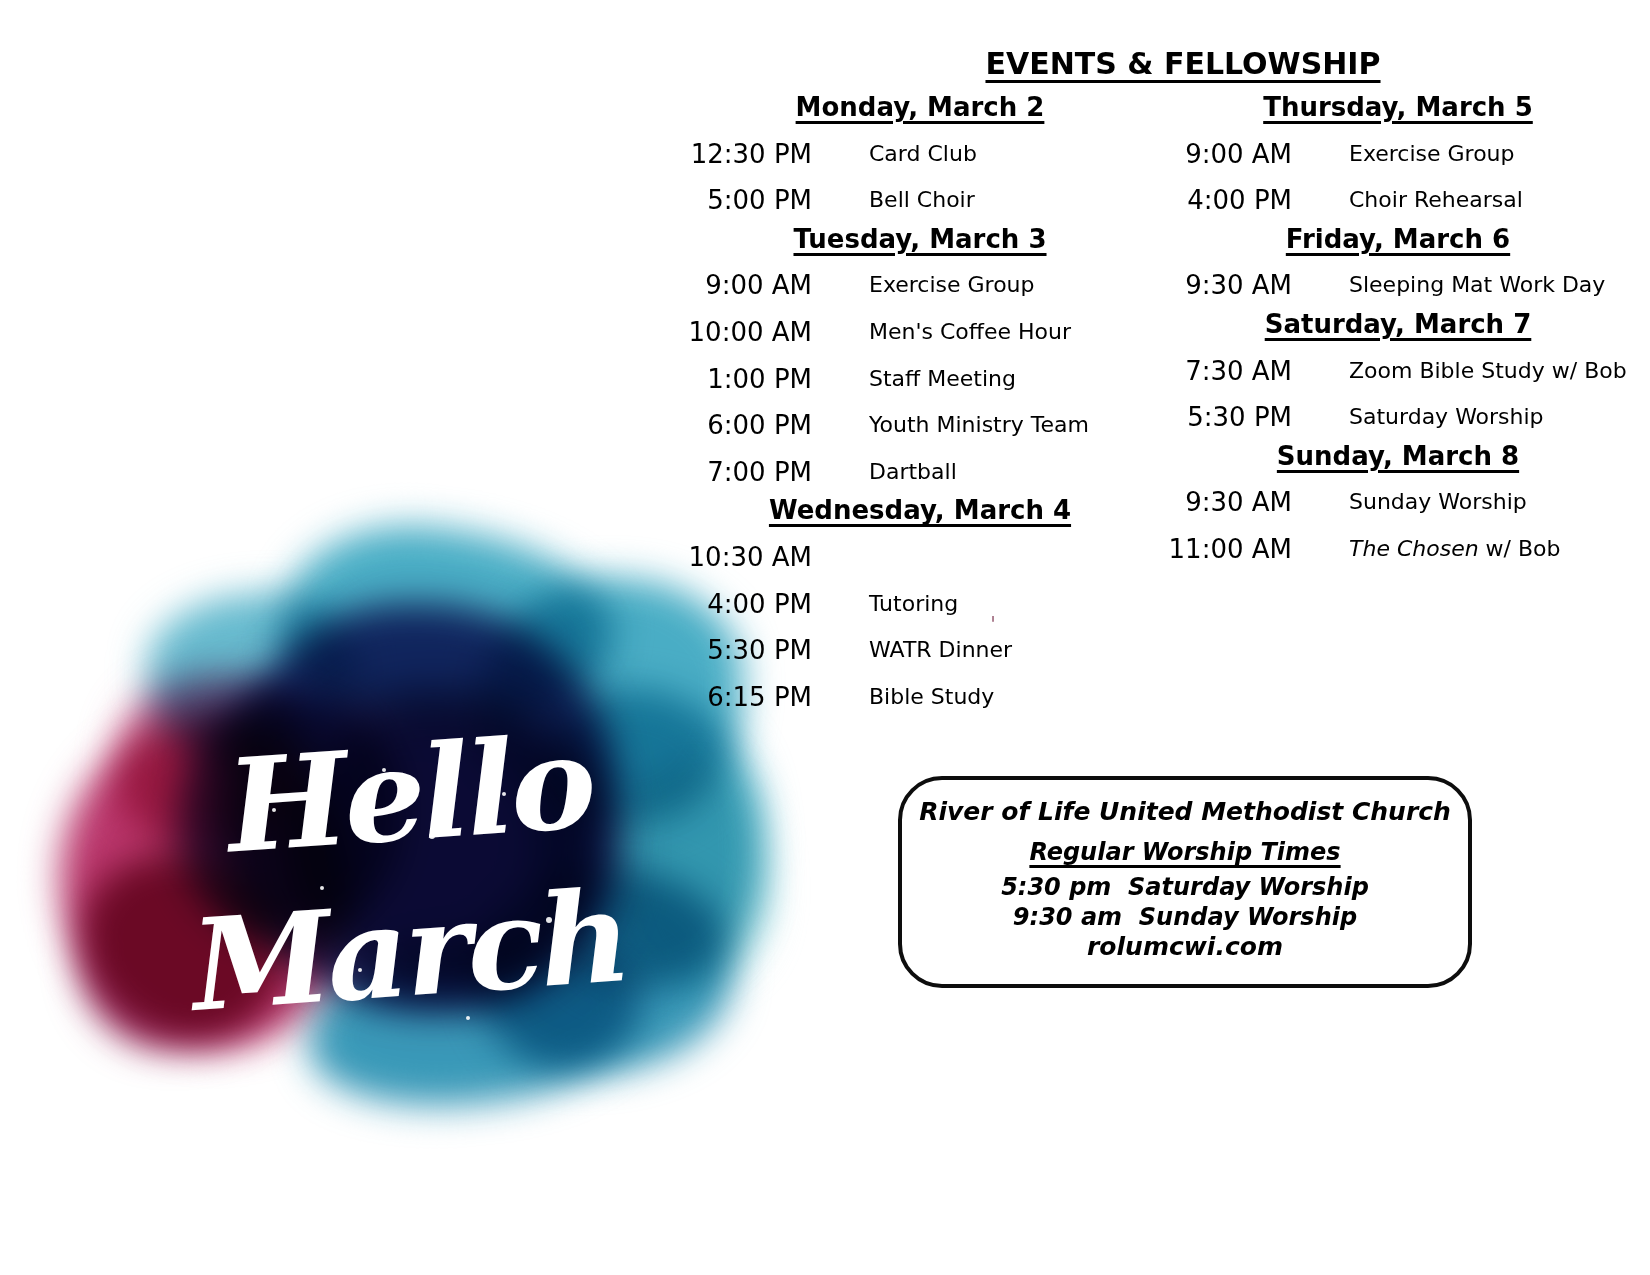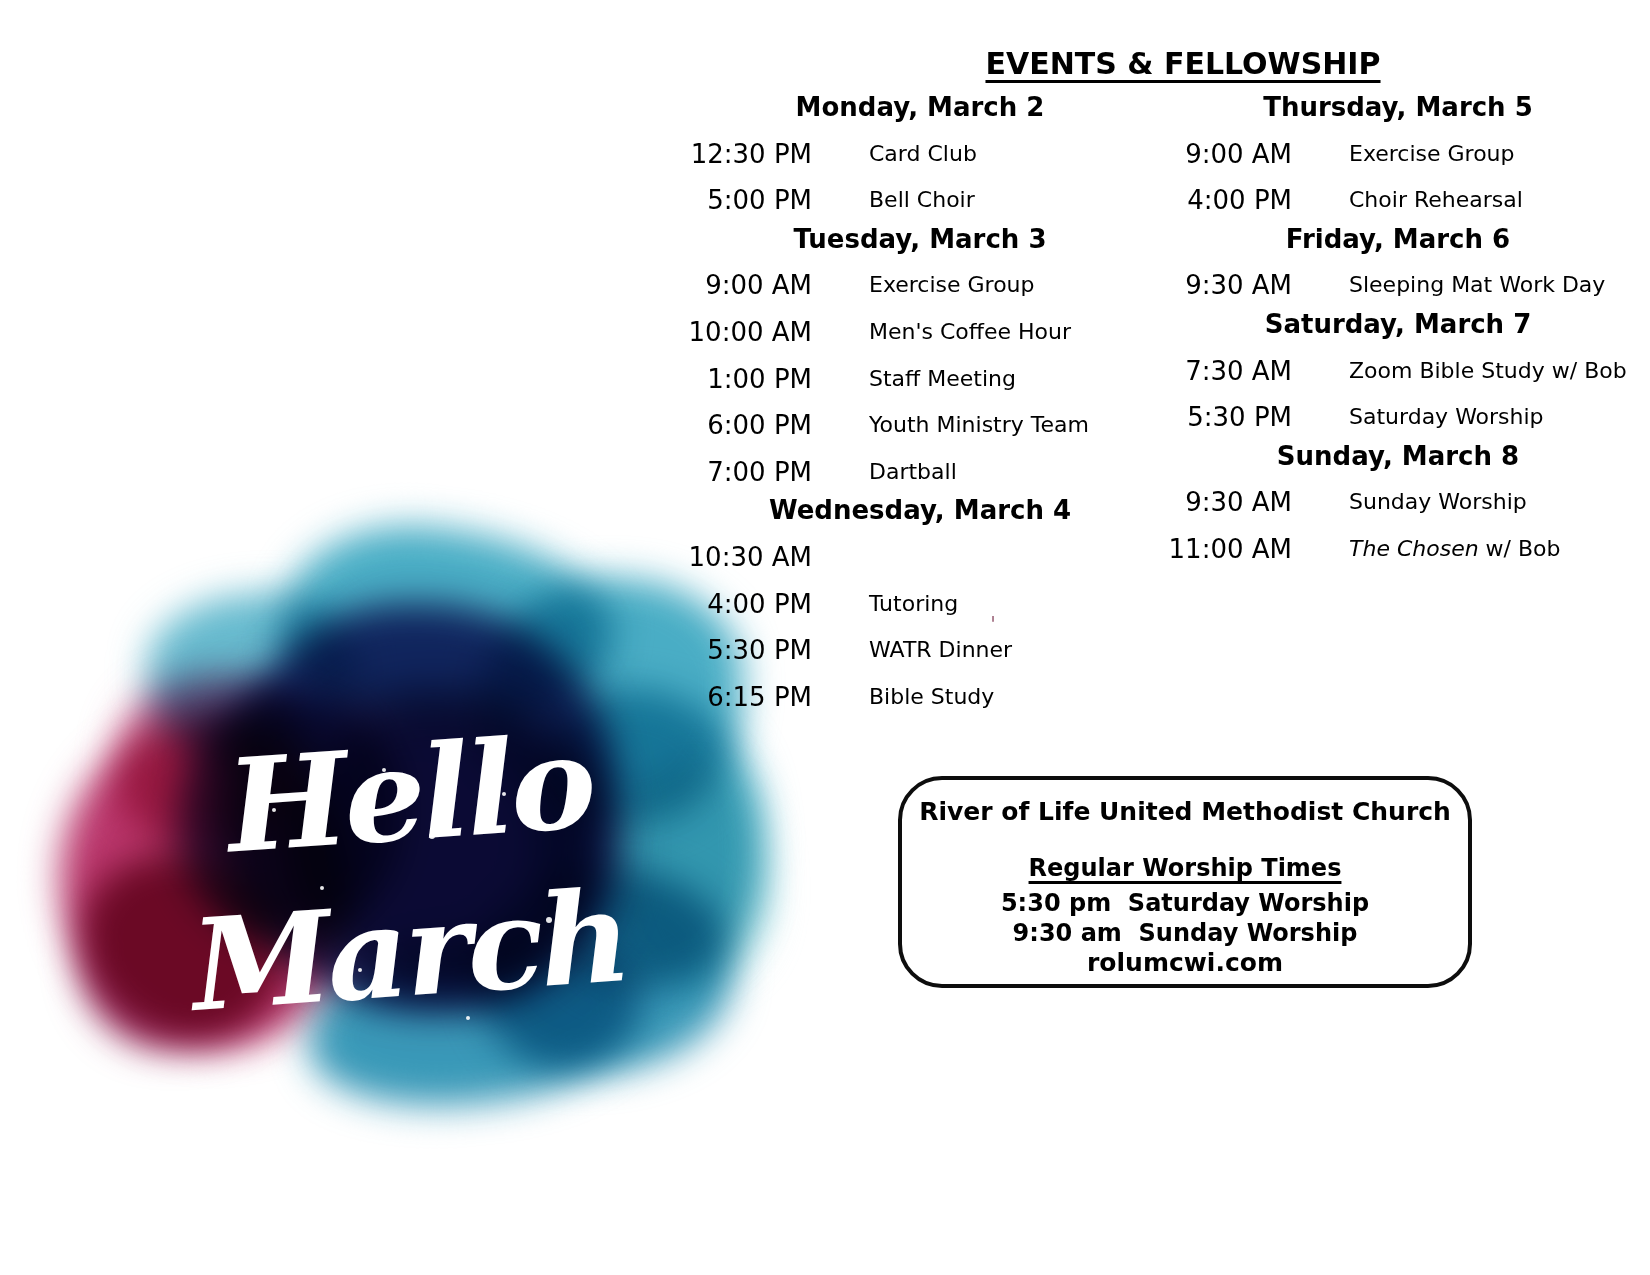--- a/index.html
+++ b/index.html
@@ -10,35 +10,35 @@
   #title{position:absolute;top:46px;left:1183px;transform:translateX(-50%);
          font-size:30px;font-weight:bold;white-space:nowrap;
          text-decoration:underline;text-decoration-thickness:3px;text-underline-offset:6px;}
 
   
   .column{position:absolute;top:88px;}
   #col-left{left:640px;width:560px;}
   #col-right{left:1120px;width:556px;}
   .day-header{height:38.6px;line-height:38.6px;text-align:center;
               font-size:26px;font-weight:bold;white-space:nowrap;}
-  .day-label{text-decoration-thickness:3px;text-underline-offset:5px;text-align:right;}
+  .day-label{text-decoration:underline;text-decoration-thickness:3px;text-underline-offset:5px;text-align:right;}
   .event-row{height:38.6px;line-height:38.6px;display:flex;white-space:pre;margin-top:8px;}
   .event-time{width:172px;text-align:right;font-size:26px;flex:none;}
   .event-name{margin-left:57px;font-size:22px;white-space:nowrap;}
   .event-name i{font-style:italic;}
 
   
   #stray-mark{position:absolute;left:990px;top:612px;font-size:22px;color:#a8788a;}
 
   
   #info-box{position:absolute;left:898px;top:776px;width:574px;height:212px;
             box-sizing:border-box;border:4px solid #0d0d0d;border-radius:44px;
-            text-align:center;background:#fff;}
+            text-align:center;background:#fff;font-style:italic;}
   .church-name{margin-top:17px;font-size:25px;font-weight:bold;white-space:nowrap;}
-  .worship-heading{display:inline-block;margin-top:28px;font-size:24px;font-weight:bold;
+  .worship-heading{display:inline-block;margin-top:12px;font-size:24px;font-weight:bold;
                    text-decoration:underline;text-decoration-thickness:2.5px;text-underline-offset:5px;}
   #worship-lines{margin-top:6px;}
   .worship-line{font-size:24px;font-weight:bold;line-height:30px;white-space:pre;}
   .website{font-size:25px;font-weight:bold;line-height:30px;}
 
   
   #hello-art{position:absolute;left:52px;top:538px;width:715px;height:560px;}
   .blob{position:absolute;filter:blur(18px);opacity:.95;mix-blend-mode:multiply;}
   .b-teal-top   {left:230px;top:-8px; width:330px;height:200px;background:var(--teal);
                  border-radius:45% 55% 60% 40% / 55% 45% 60% 40%;transform:rotate(8deg);}

